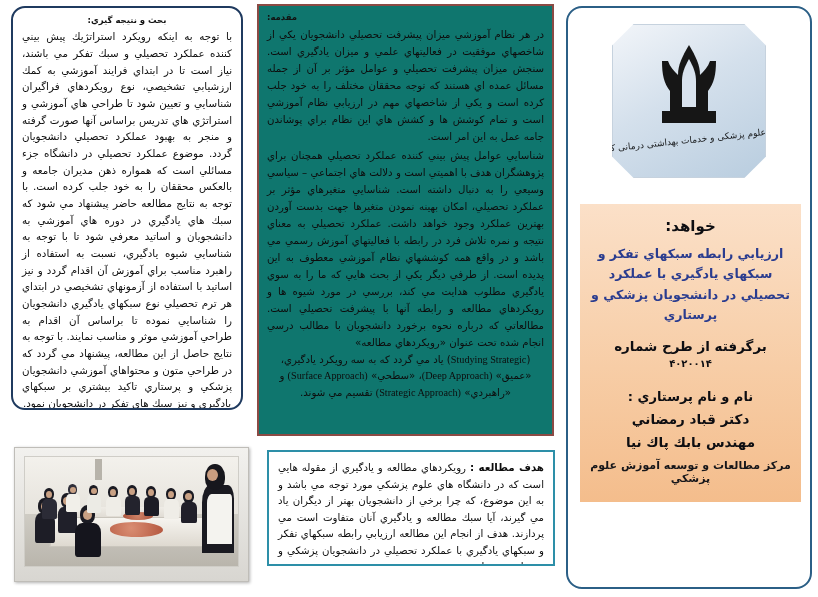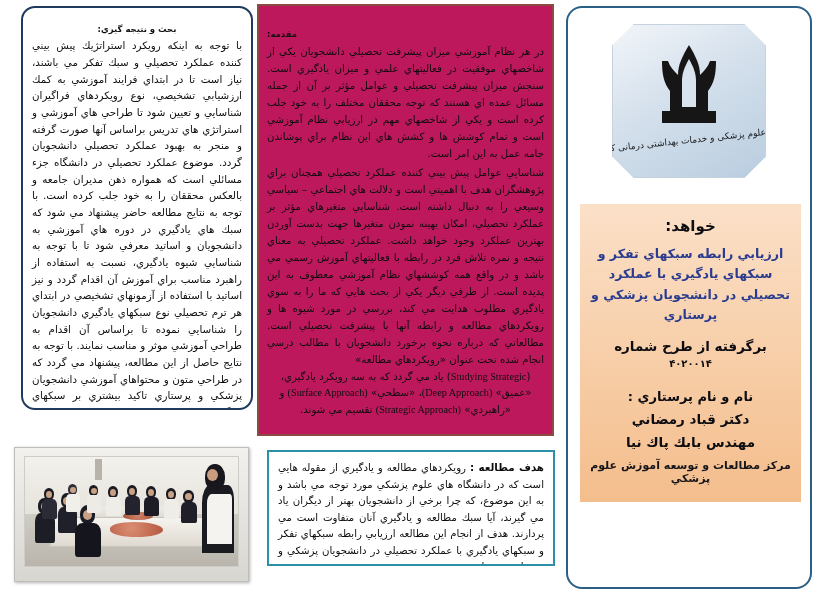--- a/index.html
+++ b/index.html
@@ -18,29 +18,29 @@
 
   .poster {
     position: absolute;
     inset: 0;
     background: #ffffff;
   }
 
   
   .col-left {
     position: absolute;
-    left: 21px;
+    left: 11px;
     top: 6px;
     width: 232px;
     height: 404px;
     border: 2px solid #1f3a5f;
     border-radius: 14px;
     background: #ffffff;
     box-sizing: border-box;
-    padding: 15px 9px 4px 9px;
+    padding: 6px 9px 4px 9px;
     overflow: hidden;
   }
   .col-left-heading {
     font-size: 8.5px;
     font-weight: bold;
     color: #111111;
     text-align: center;
     letter-spacing: -0.3px;
     margin: 2px 0 3px 0;
     line-height: 1.1;
@@ -99,23 +99,23 @@
   .teacher-coat { position:absolute; right:3%; top:34%; width:25px; height:46%; background:#f4f3ef; border-radius:18% 10% 0 0; }
 
   
   .col-mid {
     position: absolute;
     left: 257px;
     top: 4px;
     width: 297px;
     height: 432px;
     border: 2px solid #8b4a44;
-    background: #be185d;
-    box-sizing: border-box;
-    padding: 22px 8px 4px 8px;
+    background: #0f766e;
+    box-sizing: border-box;
+    padding: 5px 8px 4px 8px;
     overflow: hidden;
   }
   .col-mid-heading {
     font-size: 8.5px;
     font-weight: bold;
     color: #111111;
     text-align: left;
     letter-spacing: -0.3px;
     margin: 1px 2px 5px 0;
     direction: rtl;

